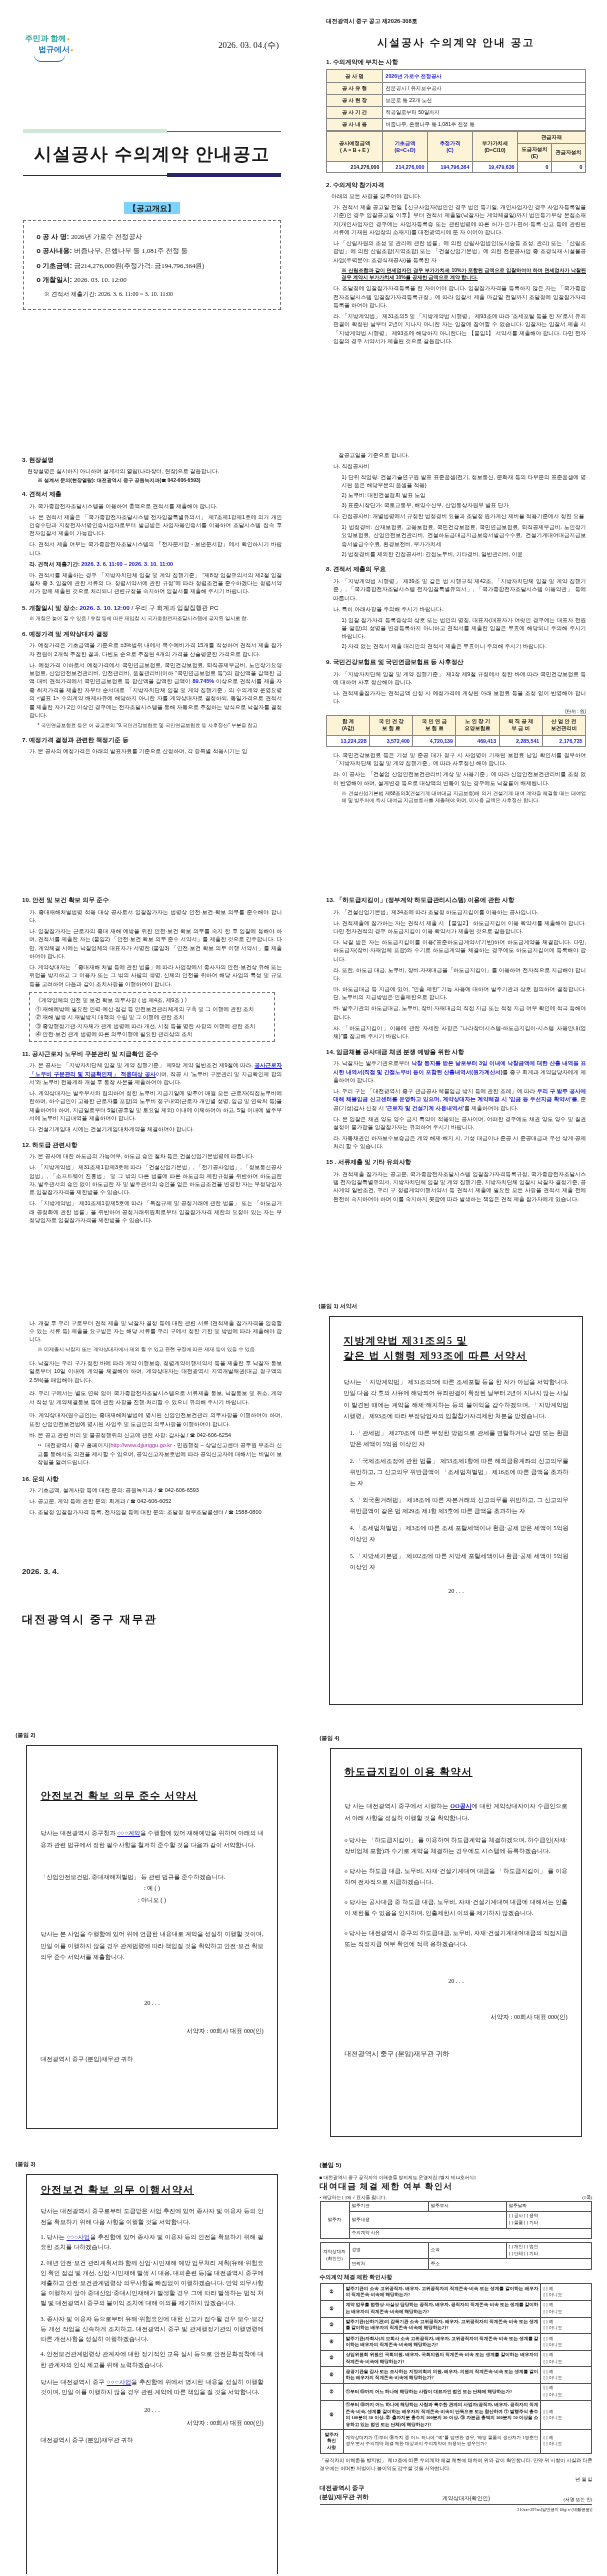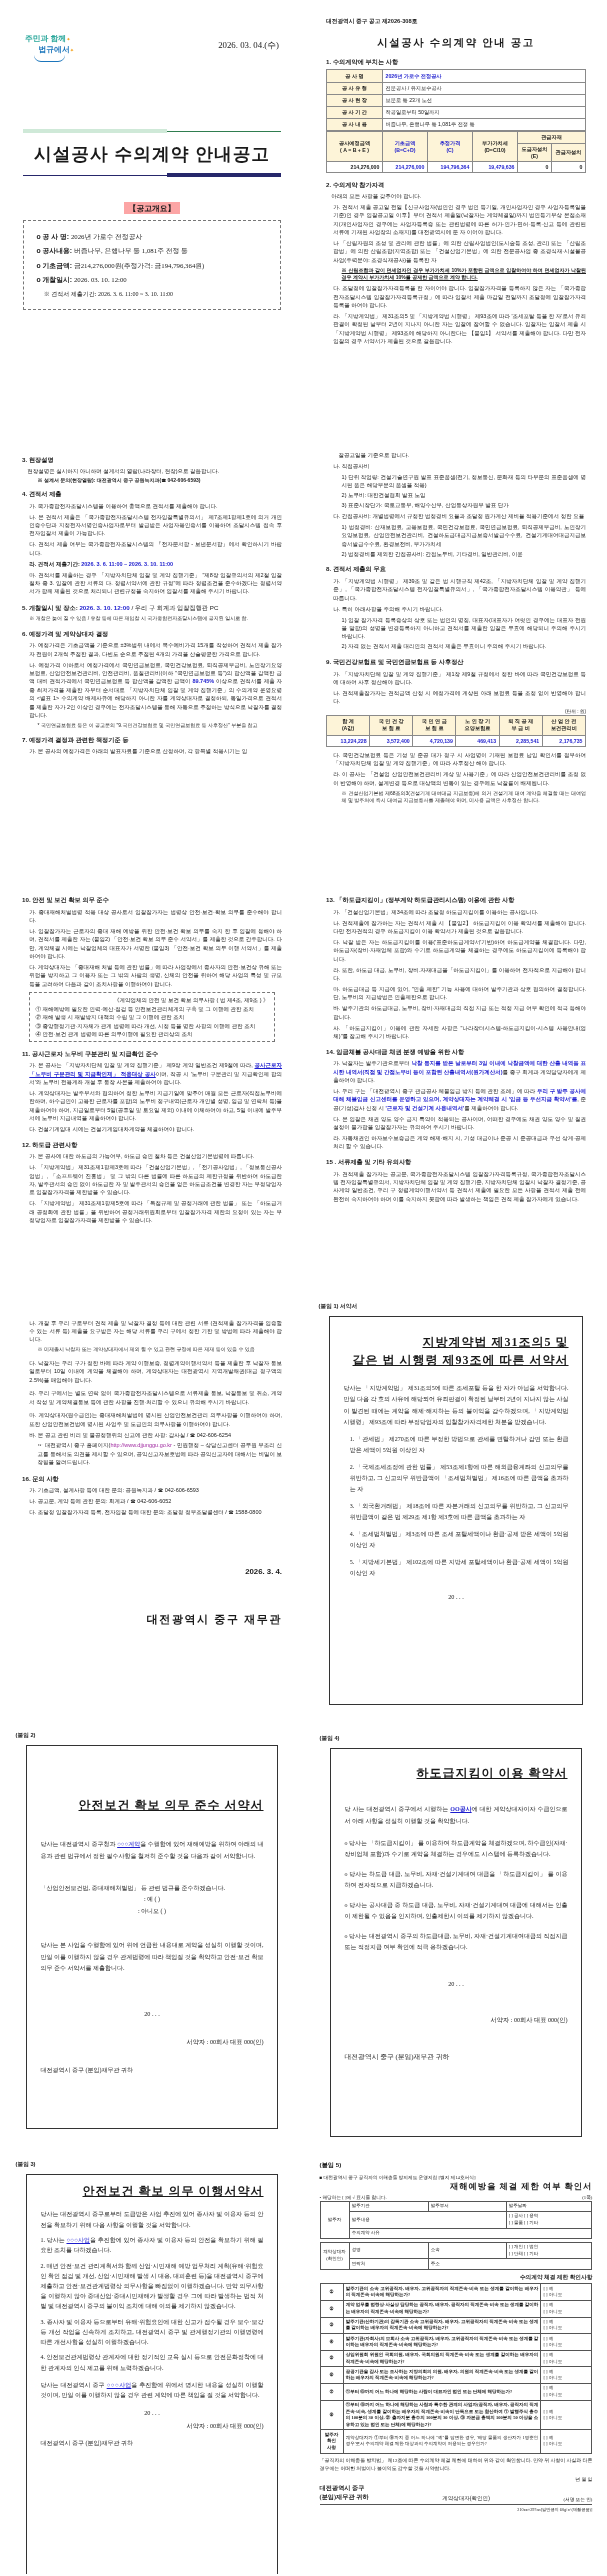--- a/index.html
+++ b/index.html
@@ -9,55 +9,55 @@
   .pad{padding:17.7px 22px 0 22px;}
   .bt{font-size:5.5px;line-height:1.52;text-align:justify;}
   .sec-h{font-size:6.2px;font-weight:bold;margin:5.2px 0 2.1px 0;}
   .item{margin:2.6px 0 2.6px 7.3px;}
   .sub{margin:1.6px 0 1.6px 15.6px;}
   .note{font-size:5px;color:#222;}
   .blue{color:#1d1dce;}
   .bluebold{color:#1d1dce;font-weight:bold;}
   .purple{color:#a12ba1;}
   .bold{font-weight:bold;}
-  .center{text-align:right;}
+  .center{text-align:left;}
   
   .p1-top{display:flex;justify-content:space-between;align-items:flex-start;padding:33px 25px 0 25px;}
   .logo-l1{color:#2aa79b;font-weight:bold;font-size:7.8px;}
   .logo-l2{color:#1b75bb;font-weight:bold;font-size:7.8px;margin-left:13.5px;}
   .logo-arc{width:31px;height:6.2px;border:1px solid #1b75bb;border-top:none;border-left:none;border-right:none;border-radius:0 0 21px 21px;margin-left:9.4px;}
   .spark{color:#f5a623;font-size:5.2px;}
   .p1-date{font-family:"Liberation Serif",serif;font-size:8.8px;margin-top:7.3px;}
   .title-block{margin:67px 23px 0 23px;}
   .rule-top{display:flex;align-items:center;height:4.2px;}
   .rule-top .a{width:56%;height:3.6px;background:#cfe9d8;}
   .rule-top .b{flex:1;border-top:0.8px solid #2f7d4f;}
   .cover-title{font-size:17.7px;font-weight:bold;text-align:center;letter-spacing:1px;margin:8.3px 0 7.3px 0;}
   .rule-bot{display:flex;align-items:center;height:4.2px;}
   .rule-bot .a{width:56%;border-top:0.8px solid #26276b;}
   .rule-bot .b{flex:1;height:3.6px;background:#26276b;}
-  .ov-label{display:inline-block;background:#fca5a5;font-weight:bold;font-size:7.8px;padding:0.5px 4.2px;}
+  .ov-label{display:inline-block;background:#7dd3fc;font-weight:bold;font-size:7.8px;padding:0.5px 4.2px;}
   .ov-wrap{text-align:center;margin-top:25px;}
   .dash-box{border:0.5px dashed #777;margin:6.2px 23px 0 23px;padding:8.3px 12.5px;font-size:6.8px;line-height:2.15;}
   .dash-box .lab{font-weight:bold;}
   .dash-box .val{font-family:"Liberation Serif",serif;}
   .dash-box .nt{font-size:6px;font-family:"Liberation Serif",serif;margin-left:7.3px;}
   .emblem-row{display:flex;justify-content:center;align-items:center;gap:6.2px;margin-top:38px;}
   .org-name{font-size:11.4px;font-weight:bold;letter-spacing:2.1px;}
   
   .doc-no{font-size:5.7px;font-weight:bold;}
   .p2-title{font-size:10.4px;font-weight:bold;text-align:center;letter-spacing:1.6px;margin:10.4px 0 8.3px 0;}
   table.tb{border-collapse:collapse;width:100%;table-layout:fixed;}
   table.tb td{border:0.5px solid #8a8a8a;font-size:5.2px;padding:2.1px 2.6px;vertical-align:middle;}
   td.hd{background:#fdf4d8;font-weight:bold;text-align:center;white-space:pre-line;}
   td.num{text-align:right;font-weight:bold;}
   .outer{border:0.8px solid #666;}
   
   .form-box{border:0.7px solid #333;margin:5.2px 10.4px 0 10.4px;padding:11.4px 13.5px;font-family:"Liberation Serif",serif;}
-  .form-title{font-size:12px;font-weight:bold;text-align:right;text-decoration:underline;letter-spacing:1px;line-height:1.5;}
+  .form-title{font-size:10px;font-weight:bold;text-align:left;text-decoration:underline;letter-spacing:1px;line-height:1.5;}
   .form-body{font-size:6px;line-height:1.9;text-align:justify;}
   .form-item{margin:5.2px 0 0 6.2px;}
   .att-label{font-size:5.7px;font-weight:bold;font-family:"Liberation Sans",sans-serif;}
   .sign-line{text-align:center;font-size:6.2px;margin-top:13.5px;}
   
   table.chk{border-collapse:collapse;width:100%;table-layout:fixed;font-family:"Liberation Serif",serif;}
   table.chk td{border:0.5px solid #555;font-size:4.5px;padding:1.3px 2.1px;vertical-align:middle;line-height:1.45;}
   table.chk td.c{text-align:center;}
   table.chk td.q{text-align:justify;}
   .yn{white-space:pre-line;}
@@ -328,21 +328,21 @@
         <div class="form-body form-item">5.  「지방세기본법」 제102조에 따른 지방세 포탈세액이나 환급·공제 세액이 5억원 이상인 자</div>
         <div class="sign-line">20   .      .      .</div>
       </div>
     </div>
   </section>
 
   <section class="page">
     <div style="padding:15.6px 15.6px 0 15.6px">
       <div class="att-label">(붙임 2)</div>
       <div class="form-box" style="height:359px">
-        <div class="form-title" style="margin-top:39px;">안전보건 확보 의무 준수 서약서</div>
+        <div class="form-title" style="margin-top:31px;">안전보건 확보 의무 준수 서약서</div>
         <div class="form-body" style="margin-top:25px"><span>당사는 대전광역시 중구청과 </span><span class="blue" style="text-decoration:underline">○○○계약</span><span>을 수행함에 있어 재해예방을 위하여 아래의 내용과 관련 법규에서 정한 필수사항을 철저히 준수할 것을 다음과 같이 서약합니다.</span></div>
         <div class="form-body" style="margin-top:21px">「산업안전보건법, 중대재해처벌법」 등 관련 법규를 준수하겠습니다.</div>
         <div class="form-body" style="text-align:center">: 예            (          )</div>
         <div class="form-body" style="text-align:center">: 아니오      (          )</div>
         <div class="form-body" style="margin-top:23px">당사는 본 사업을 수행함에 있어 위에 언급한 내용대로 계약을 성실히 이행할 것이며, 만일 이를 이행하지 않을 경우 관계법령에 따라 책임질 것을 확약하고 안전·보건 확보 의무 준수 서약서를 제출합니다.</div>
         <div class="sign-line" style="margin-top:36px">20   .    .    .</div>
         <div class="sign-line" style="text-align:right;margin-top:21px">서약자 : 00회사 대표 000(인)</div>
         <div class="form-body" style="margin-top:17.7px">대전광역시 중구 (분임)재무관 귀하</div>
       </div>
     </div>
@@ -380,21 +380,21 @@
         <div class="sign-line" style="text-align:right;margin-top:6.2px">서약자 : 00회사 대표 000(인)</div>
         <div class="form-body" style="margin-top:7.3px">대전광역시 중구 (분임)재무관 귀하</div>
       </div>
     </div>
   </section>
 
   <section class="page">
     <div style="padding:15.6px 15.6px 0 15.6px">
       <div class="att-label" style="font-size:6.2px">(붙임 5)</div>
       <div style="font-size:4.7px;margin-top:4.2px;font-family:'Liberation Serif',serif">■ 대전광역시 중구 공직자의 이해충돌 방지제도 운영지침 [별지 제14호서식]</div>
-      <div class="center bold" style="font-size:8.3px;letter-spacing:1px;margin-top:1px;font-family:'Liberation Serif',serif">재해예방을 체결 제한 여부 확인서</div>
+      <div class="center bold" style="font-size:8.3px;letter-spacing:1px;margin-top:1px;font-family:'Liberation Serif',serif">대여대금 체결 제한 여부 확인서</div>
       <div style="display:flex;justify-content:space-between;font-size:4.7px;margin:2.1px 0 1px 0;font-family:'Liberation Serif',serif">
         <span>• 해당하는 [   ]에 √ 표시를 합니다.</span>
         <span>(1쪽)</span>
       </div>
       <table class="chk">
         <colgroup>
             <col style="width:29px">
             <col style="width:79px">
             <col style="width:78px">
             <col>

